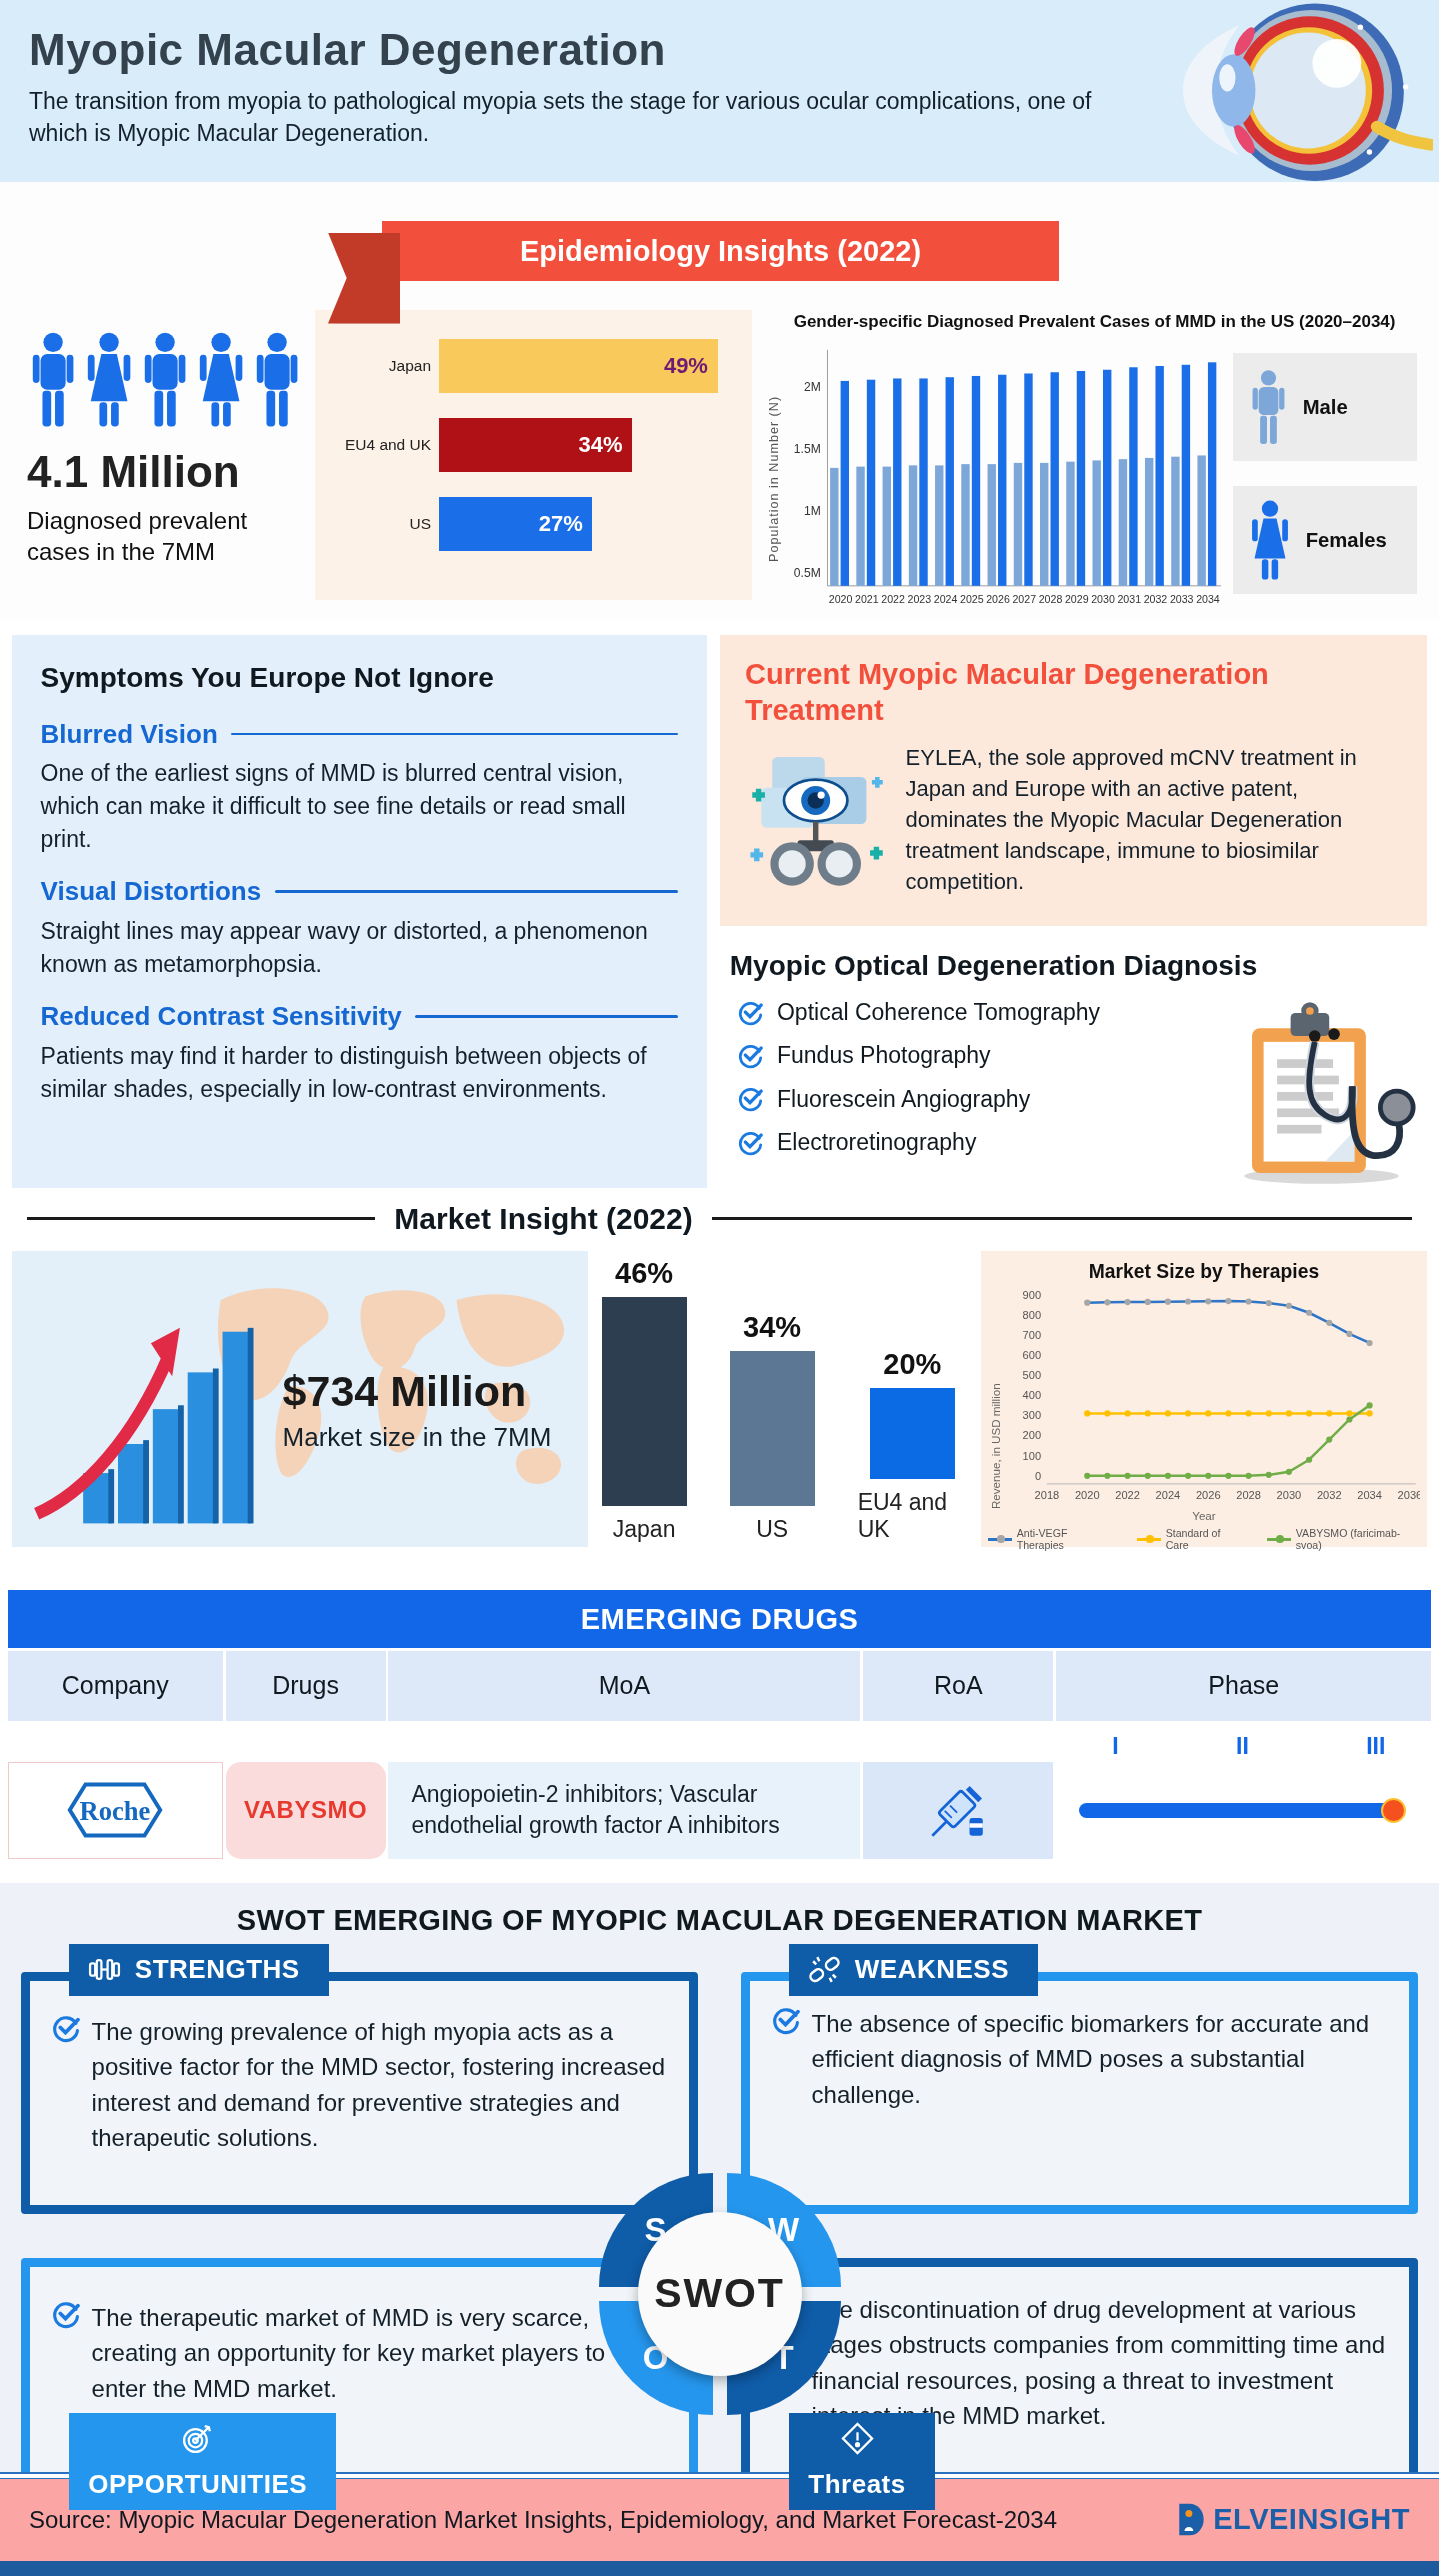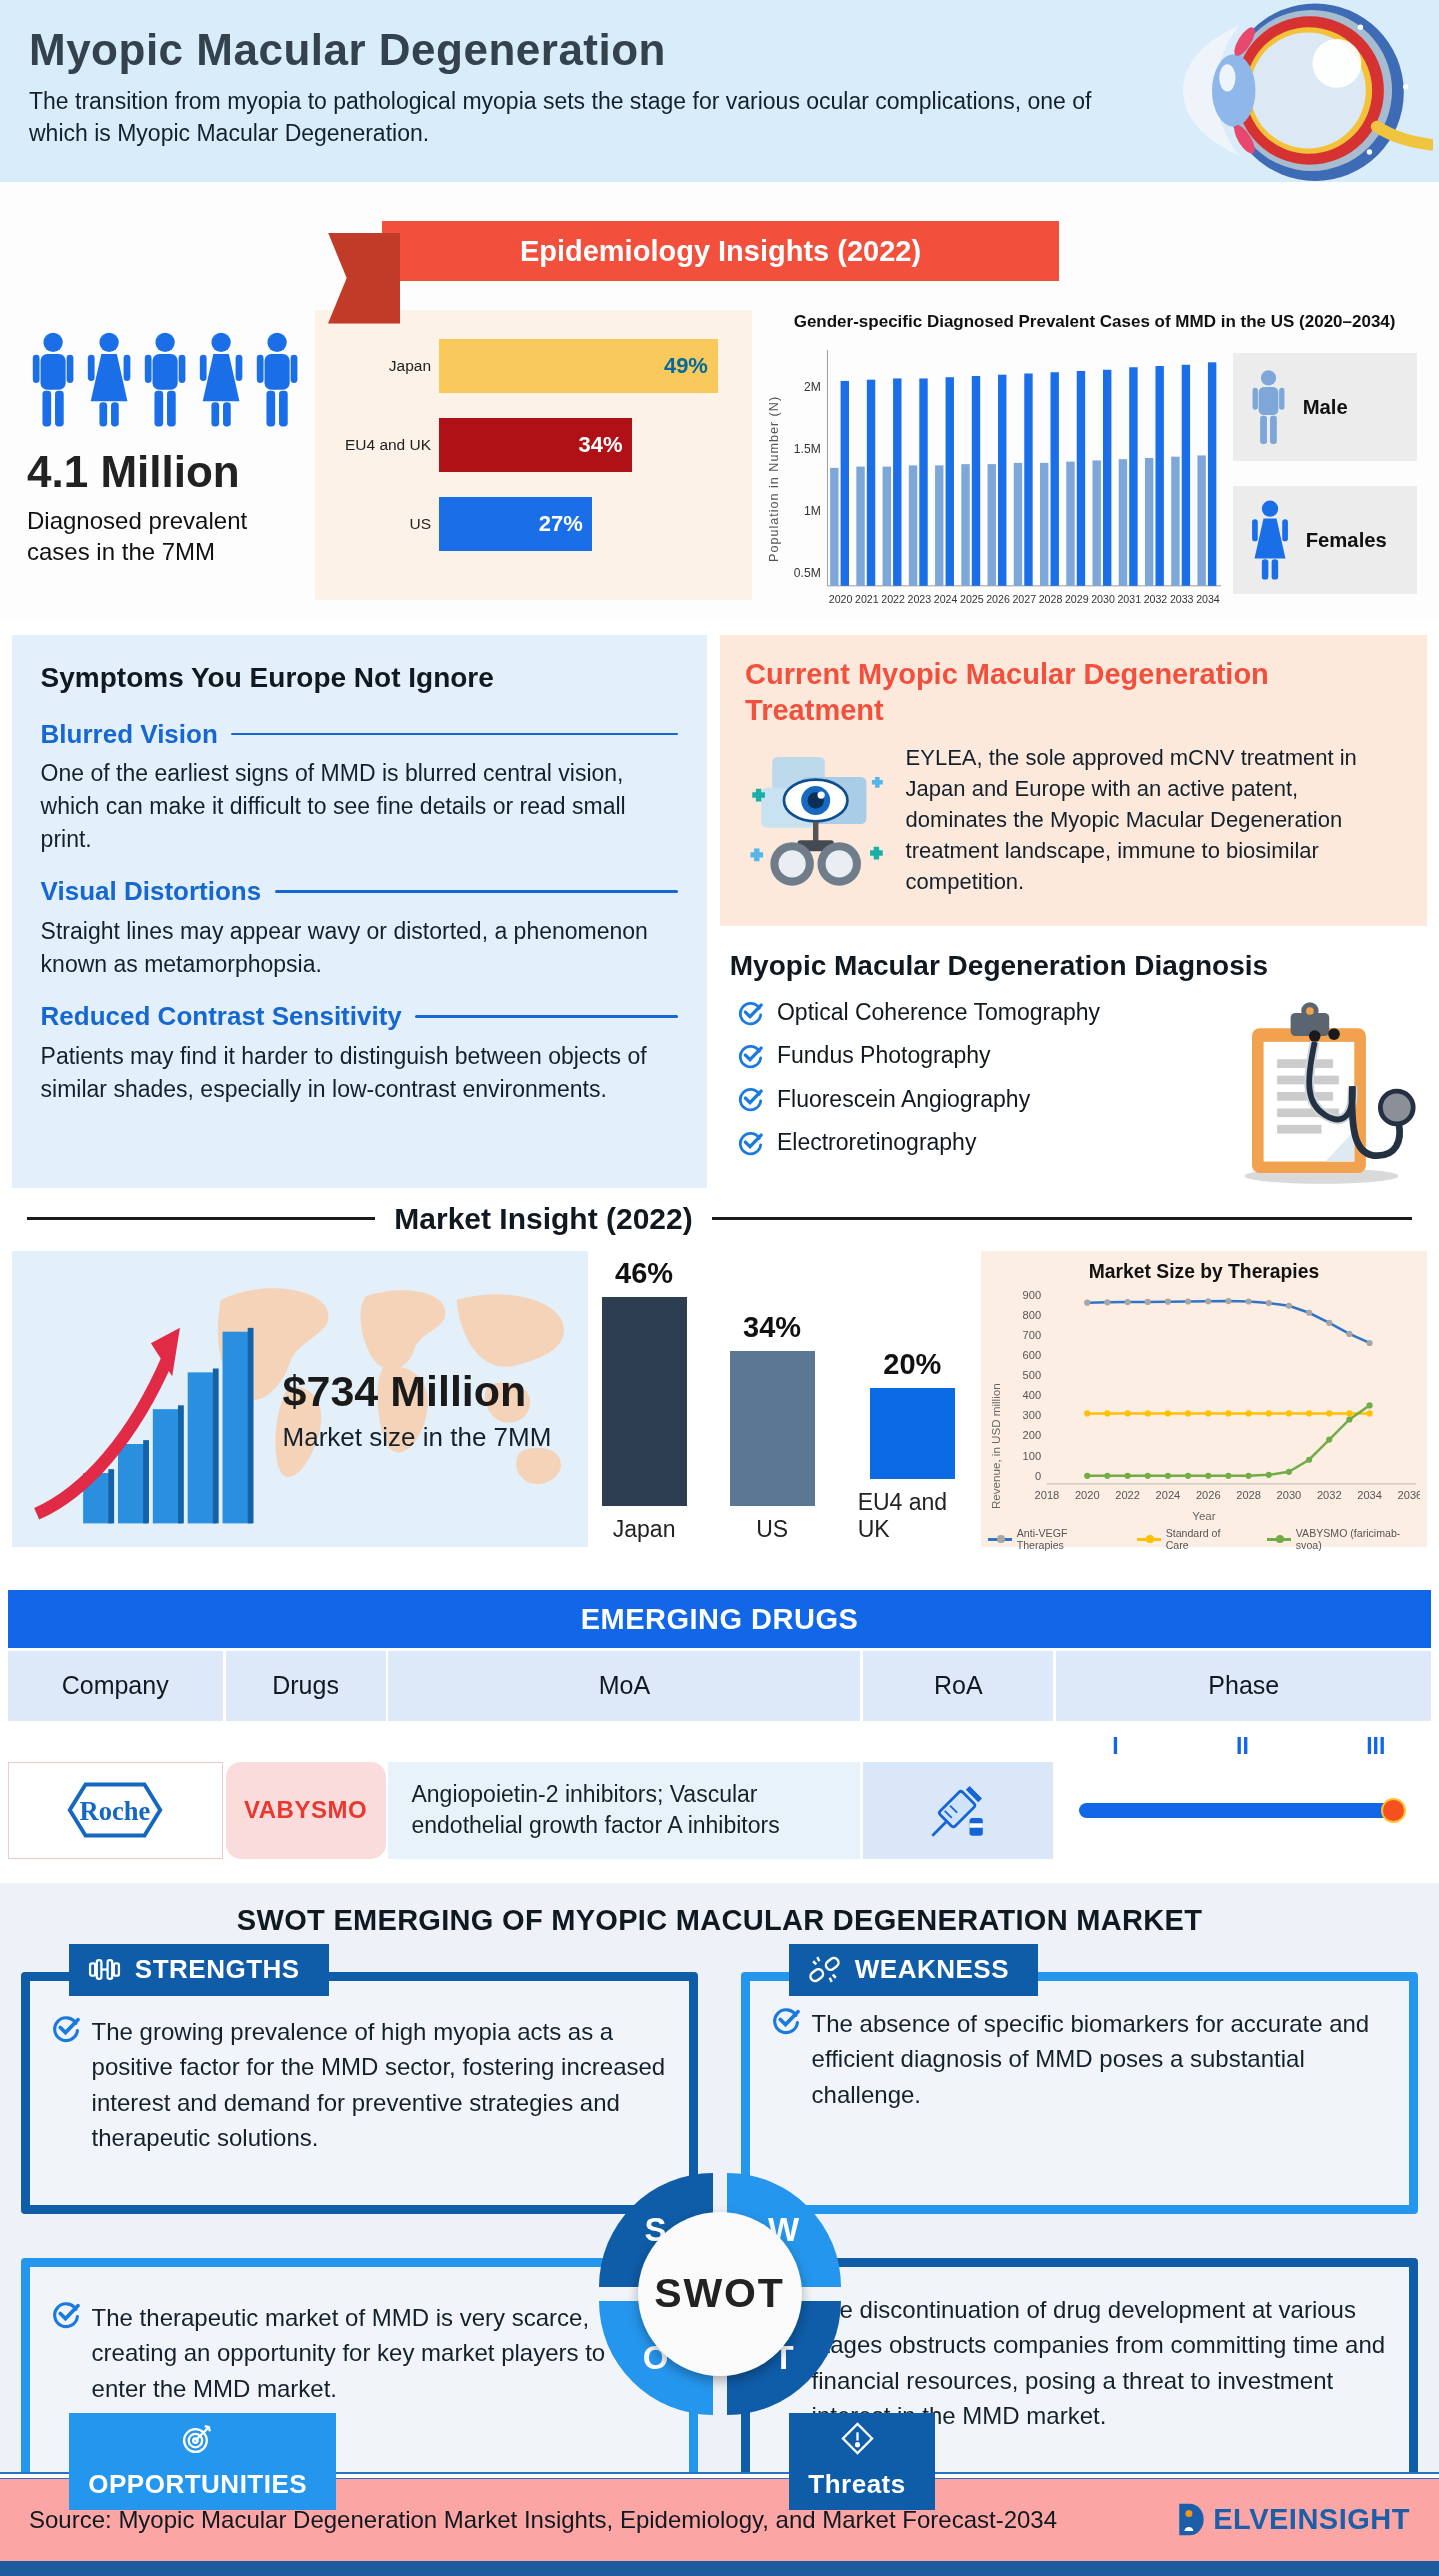--- a/index.html
+++ b/index.html
@@ -224,21 +224,21 @@
           </svg>
         </div>
         <div class="stat-value">4.1 Million</div>
         <div class="stat-label">Diagnosed prevalent cases in the 7MM</div>
       </div>
       <div class="epi-chart">
           <div class="hrow">
             <span class="hlab">Japan</span>
             <span class="htrack">
               <span class="hbar" style="width:94.23076923076923%;background:#f9c95c">
-                <span class="hv" style="color:#0369a1">49%</span>
+                <span class="hv" style="color:#701a75">49%</span>
               </span>
             </span>
           </div>
           <div class="hrow">
             <span class="hlab">EU4 and UK</span>
             <span class="htrack">
               <span class="hbar" style="width:65.38461538461539%;background:#b01117">
                 <span class="hv" style="color:#ffffff">34%</span>
               </span>
             </span>
@@ -380,21 +380,21 @@
             <rect x="58" y="108" width="40" height="12" rx="3" fill="#444a52"></rect>
             <circle cx="52" cy="134" r="24" fill="#6f7d8a"></circle>
               <circle cx="52" cy="134" r="15" fill="#e8eef2"></circle>
             <circle cx="104" cy="134" r="24" fill="#6f7d8a"></circle>
               <circle cx="104" cy="134" r="15" fill="#e8eef2"></circle>
           </svg>
           <p>EYLEA, the sole approved mCNV treatment in Japan and Europe with an active patent, dominates the Myopic Macular Degeneration treatment landscape, immune to biosimilar competition.</p>
         </div>
       </div>
       <div class="diagnosis">
-        <h2>Myopic Macular Degeneration Diagnosis</h2>
+        <h2>Myopic Optical Degeneration Diagnosis</h2>
         <div class="diag-body">
           <ul class="diag-list">
             <li>
               <svg class="chk" width="26" height="26" viewBox="0 0 28 28">
                   <path d="M24 9 A 11 11 0 1 0 25.5 16" fill="none" stroke="#1a7ae0" stroke-width="3" stroke-linecap="round"></path>
                   <path d="M9 13 l5 5 L26 5.5" fill="none" stroke="#1a7ae0" stroke-width="3.6" stroke-linecap="round"></path>
                 </svg>
               <span>Optical Coherence Tomography</span>
               </li>
             <li>

